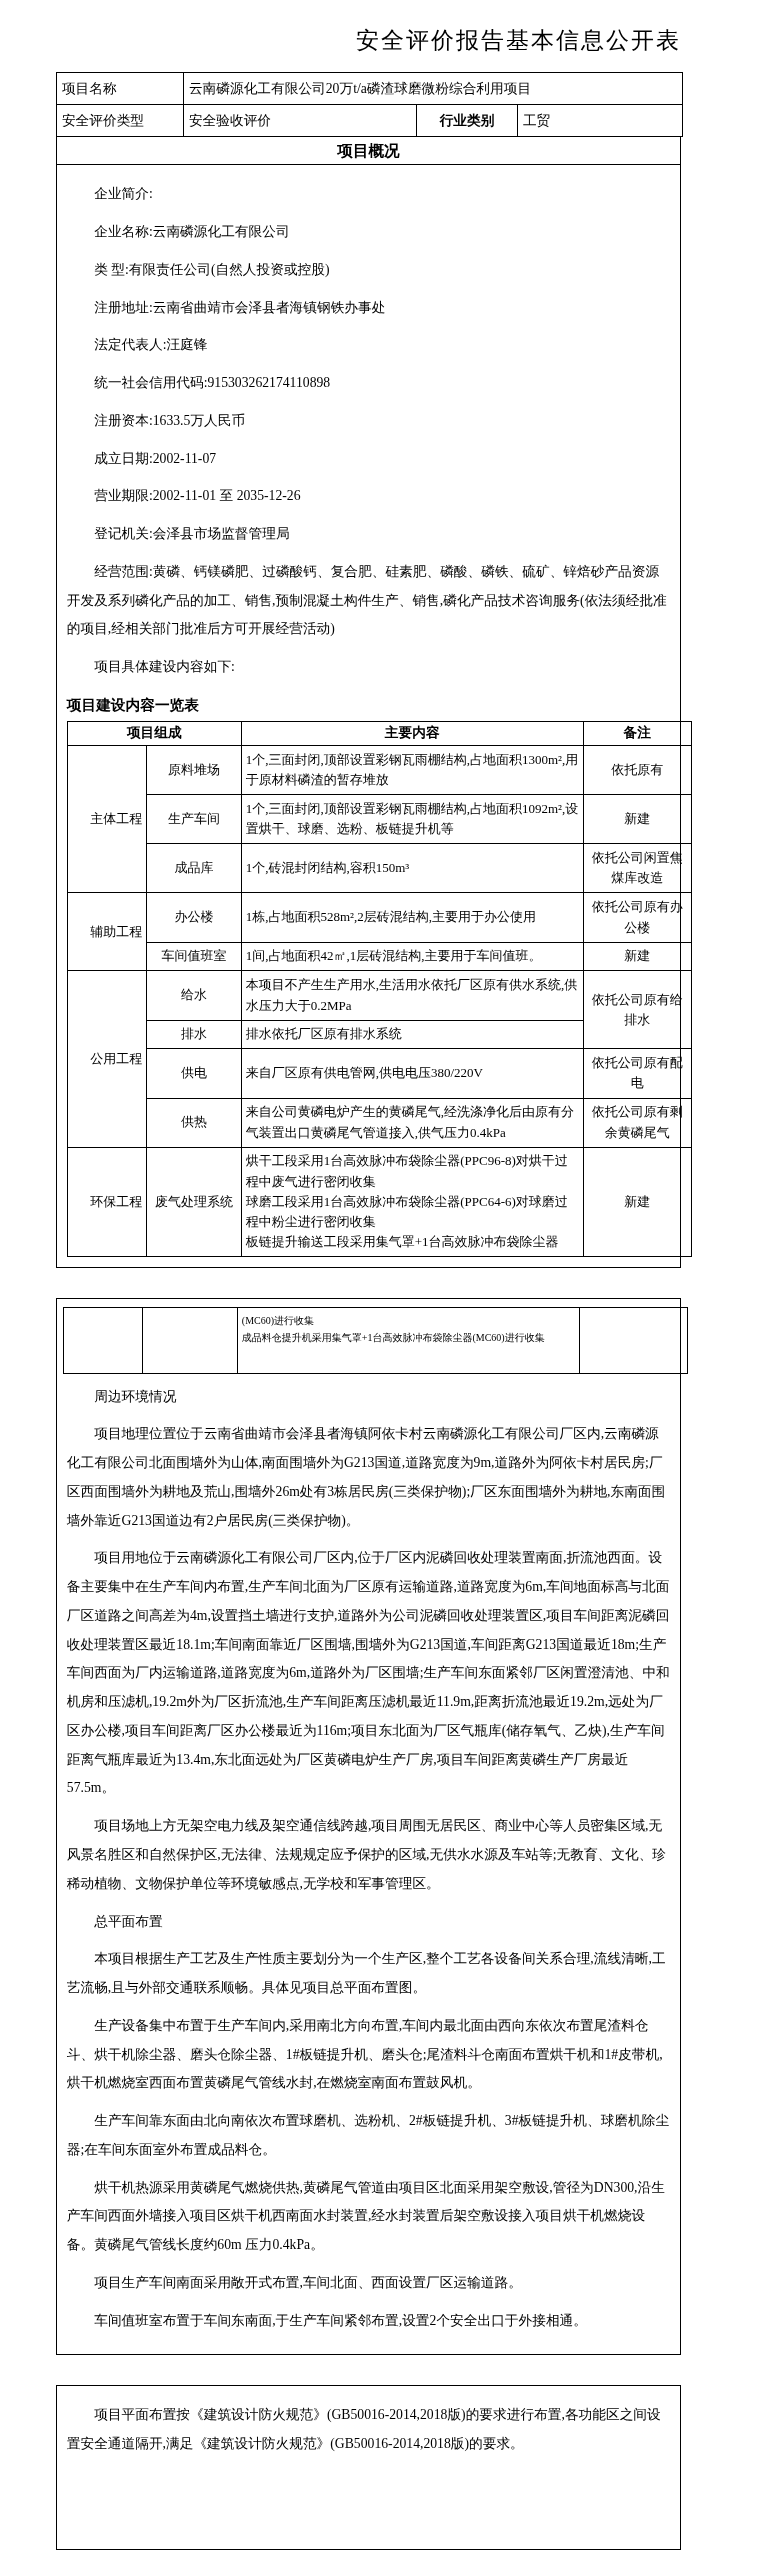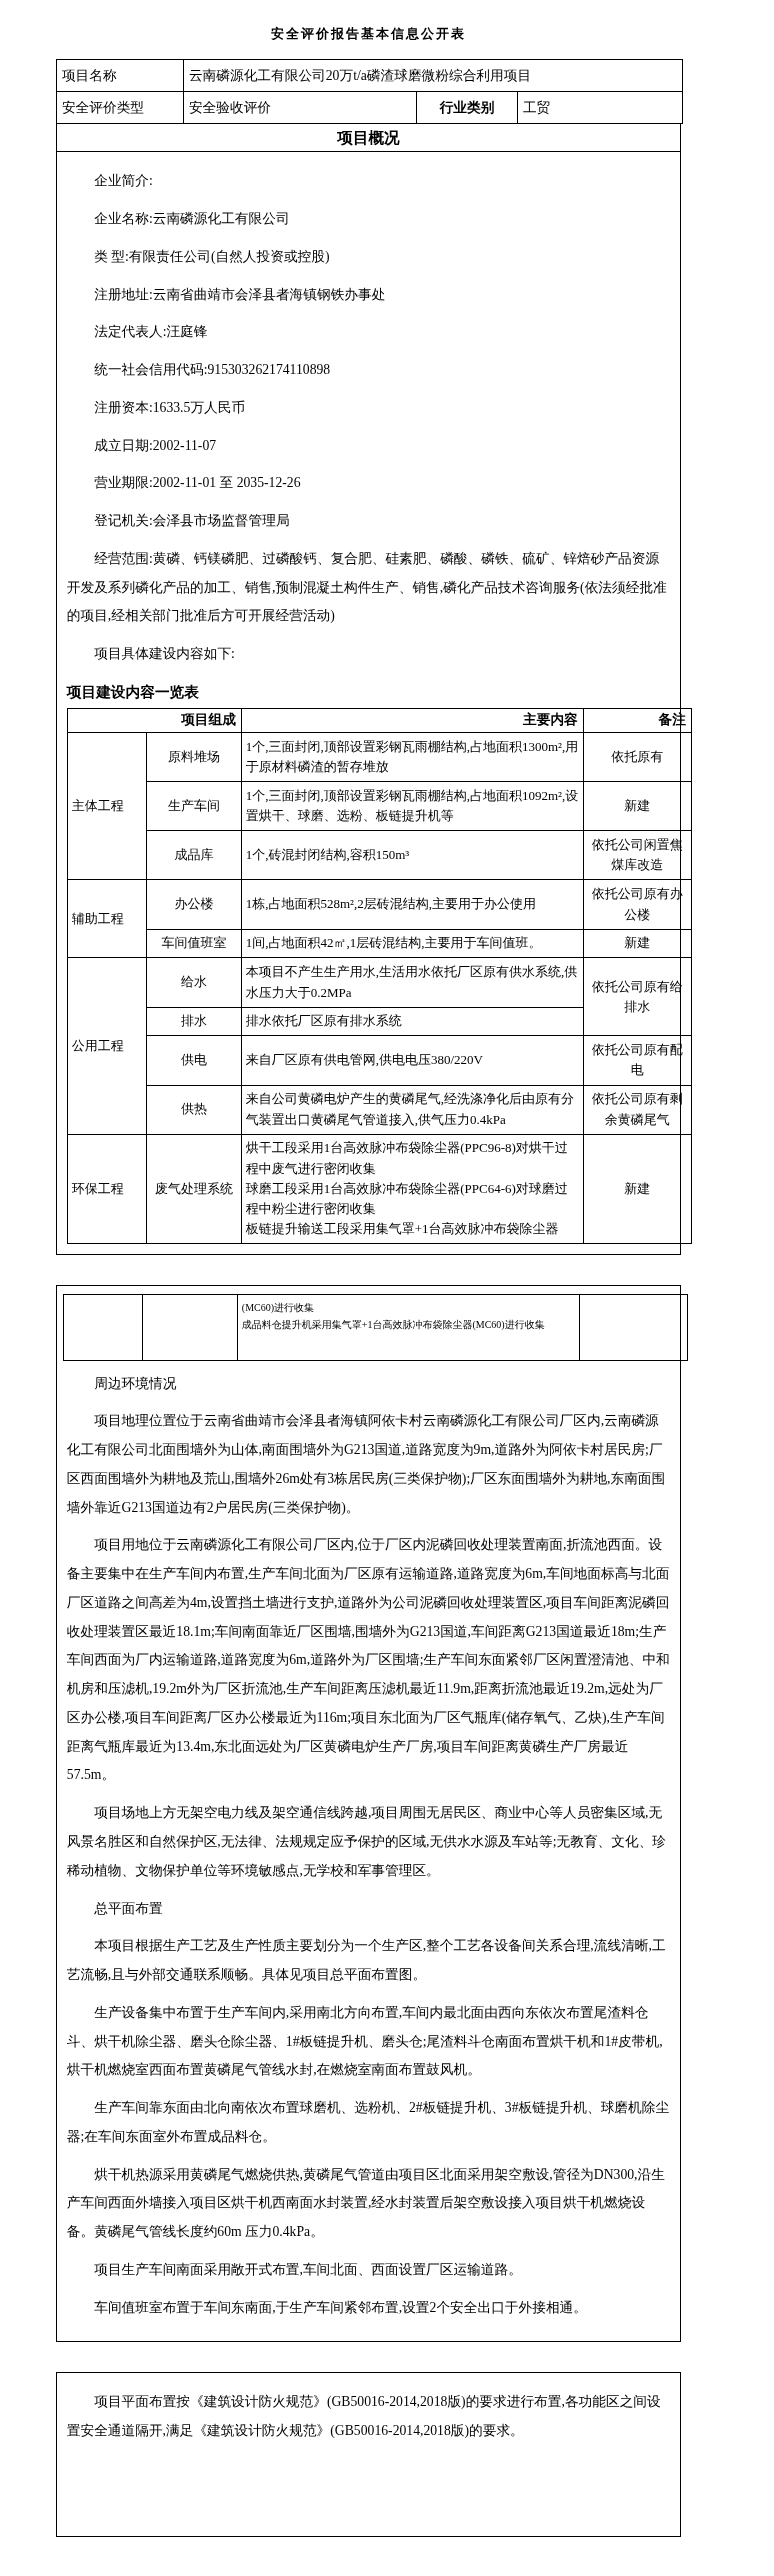--- a/index.html
+++ b/index.html
@@ -6,23 +6,23 @@
   body{
     width:775px;
     min-height:2576px;
     font-family:"Liberation Serif","DejaVu Serif",serif;
     color:#000;
     -webkit-font-smoothing:none;
   }
   .page{width:775px;}
   .content{margin-left:56px;width:625px;}
   h1.doc-title{
-    font-size:13px;
-    font-weight:bold;
-    text-align:center;
+    font-size:23px;
+    font-weight:normal;
+    text-align:right;
     margin:25.4px 0 15.6px 0;
     letter-spacing:2px;
   }
   table{border-collapse:collapse;table-layout:fixed;width:625px;}
   td,th{
     border:1px solid #000;
     font-size:13.7px;
     font-weight:normal;
     padding:2.9px 4.9px;
     vertical-align:middle;
@@ -49,22 +49,22 @@
   .box p{margin:9px 0;line-height:2.1;text-indent:2em;}
   .profile-line{margin:6.8px 0 6.8px 0;line-height:27px;text-indent:2em;}
   .profile-head{margin:3.9px 0;line-height:27px;text-indent:0;}
   .inner-tbl-title{
     font-weight:bold;font-size:14.7px;margin:13.7px 0 5.9px 0;
   }
   .ct td{font-size:13px;line-height:1.55;padding:3.9px 3.9px;}
   .ct .cell-main{text-align:left;white-space:pre-line;}
   .ct .cell-note{text-align:center;}
   .ct .cell-name{text-align:center;}
-  .ct .cell-group{text-align:left;}
-  .ct th{font-weight:bold;text-align:right;}
+  .ct .cell-group{text-align:right;}
+  .ct th{font-weight:bold;text-align:center;}
   .gap{height:31px;}
   .frag td{height:57px;font-size:10px;vertical-align:top;}
   .frag .cell-main{white-space:pre-line;text-align:left;line-height:1.7;}
   .fire-box{min-height:147px;}
 </style>
 </head>
 <body>
 
 <div class="page">
   <div class="content">

